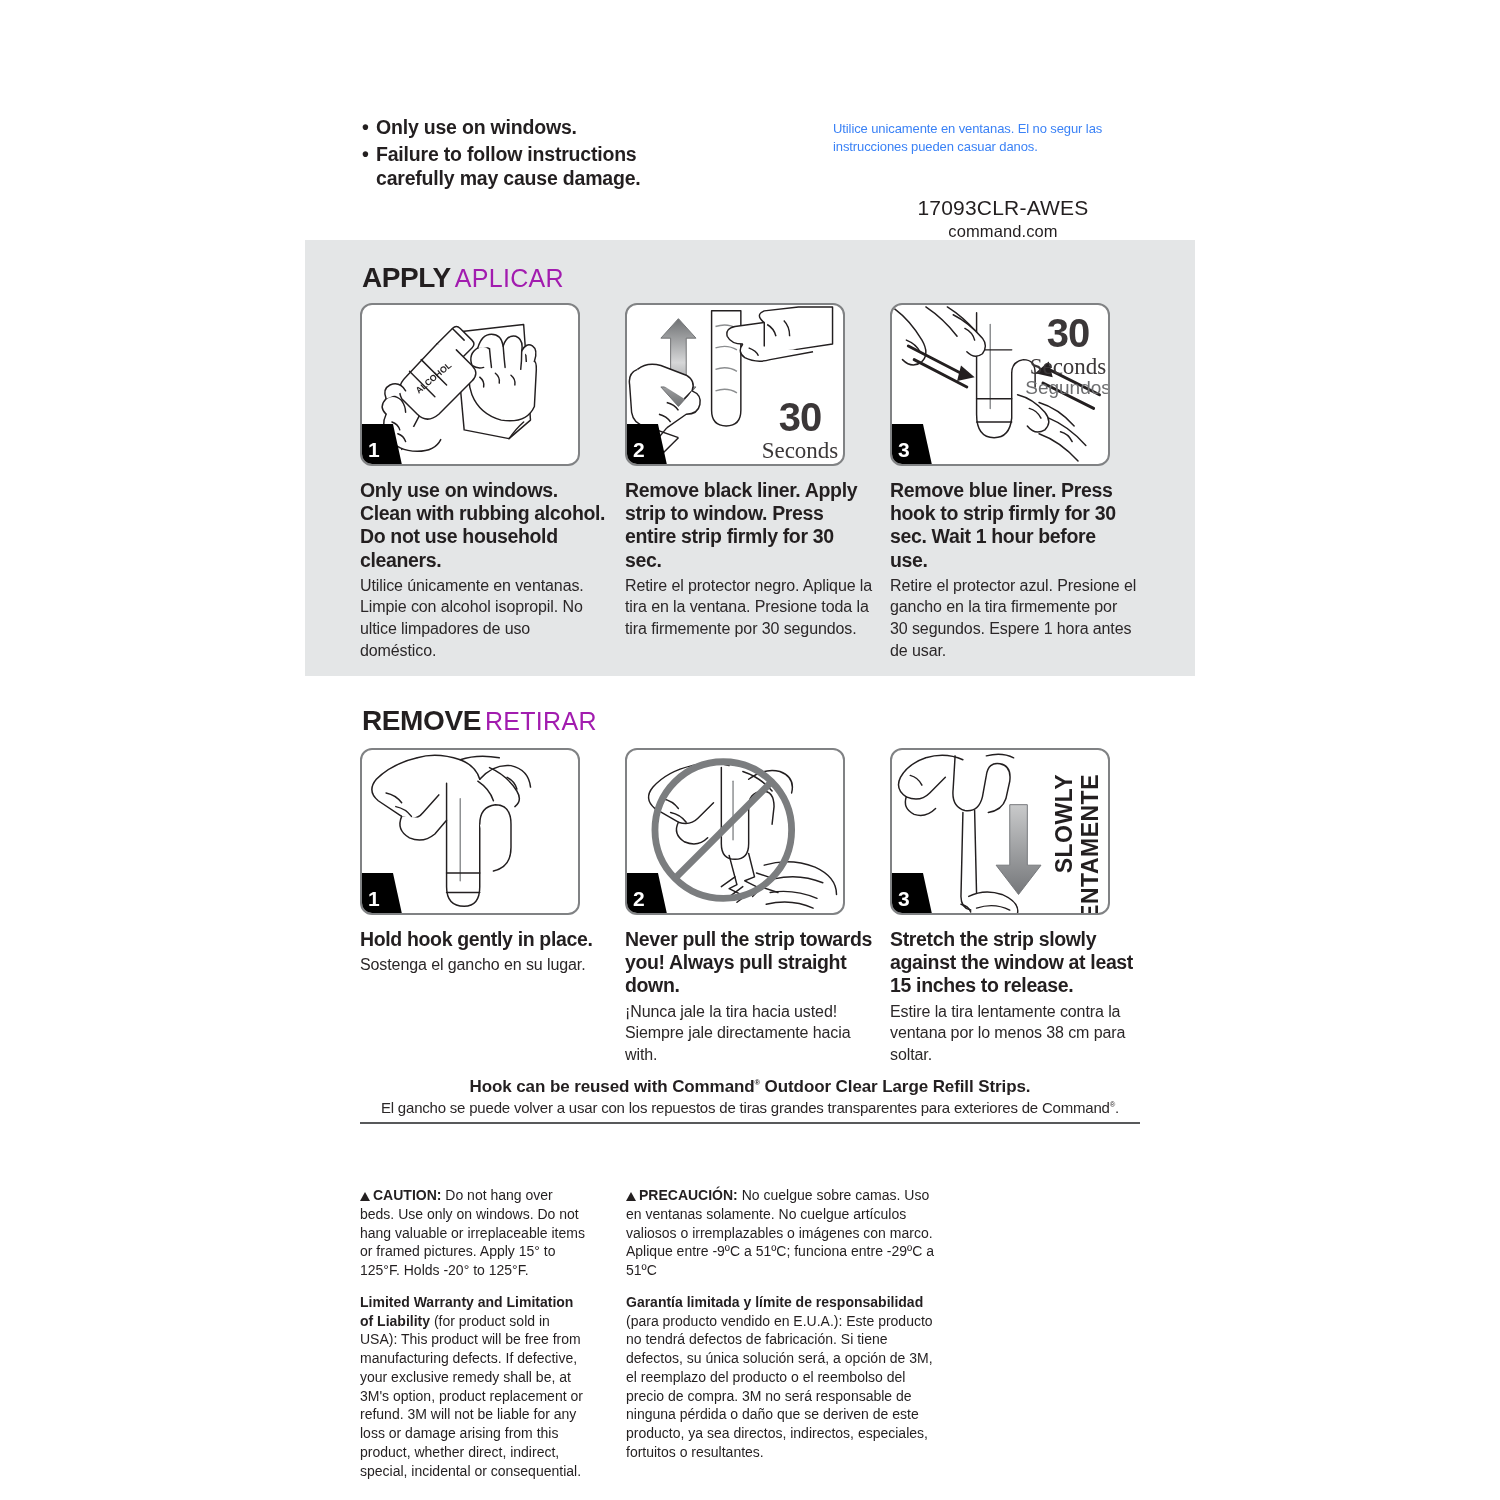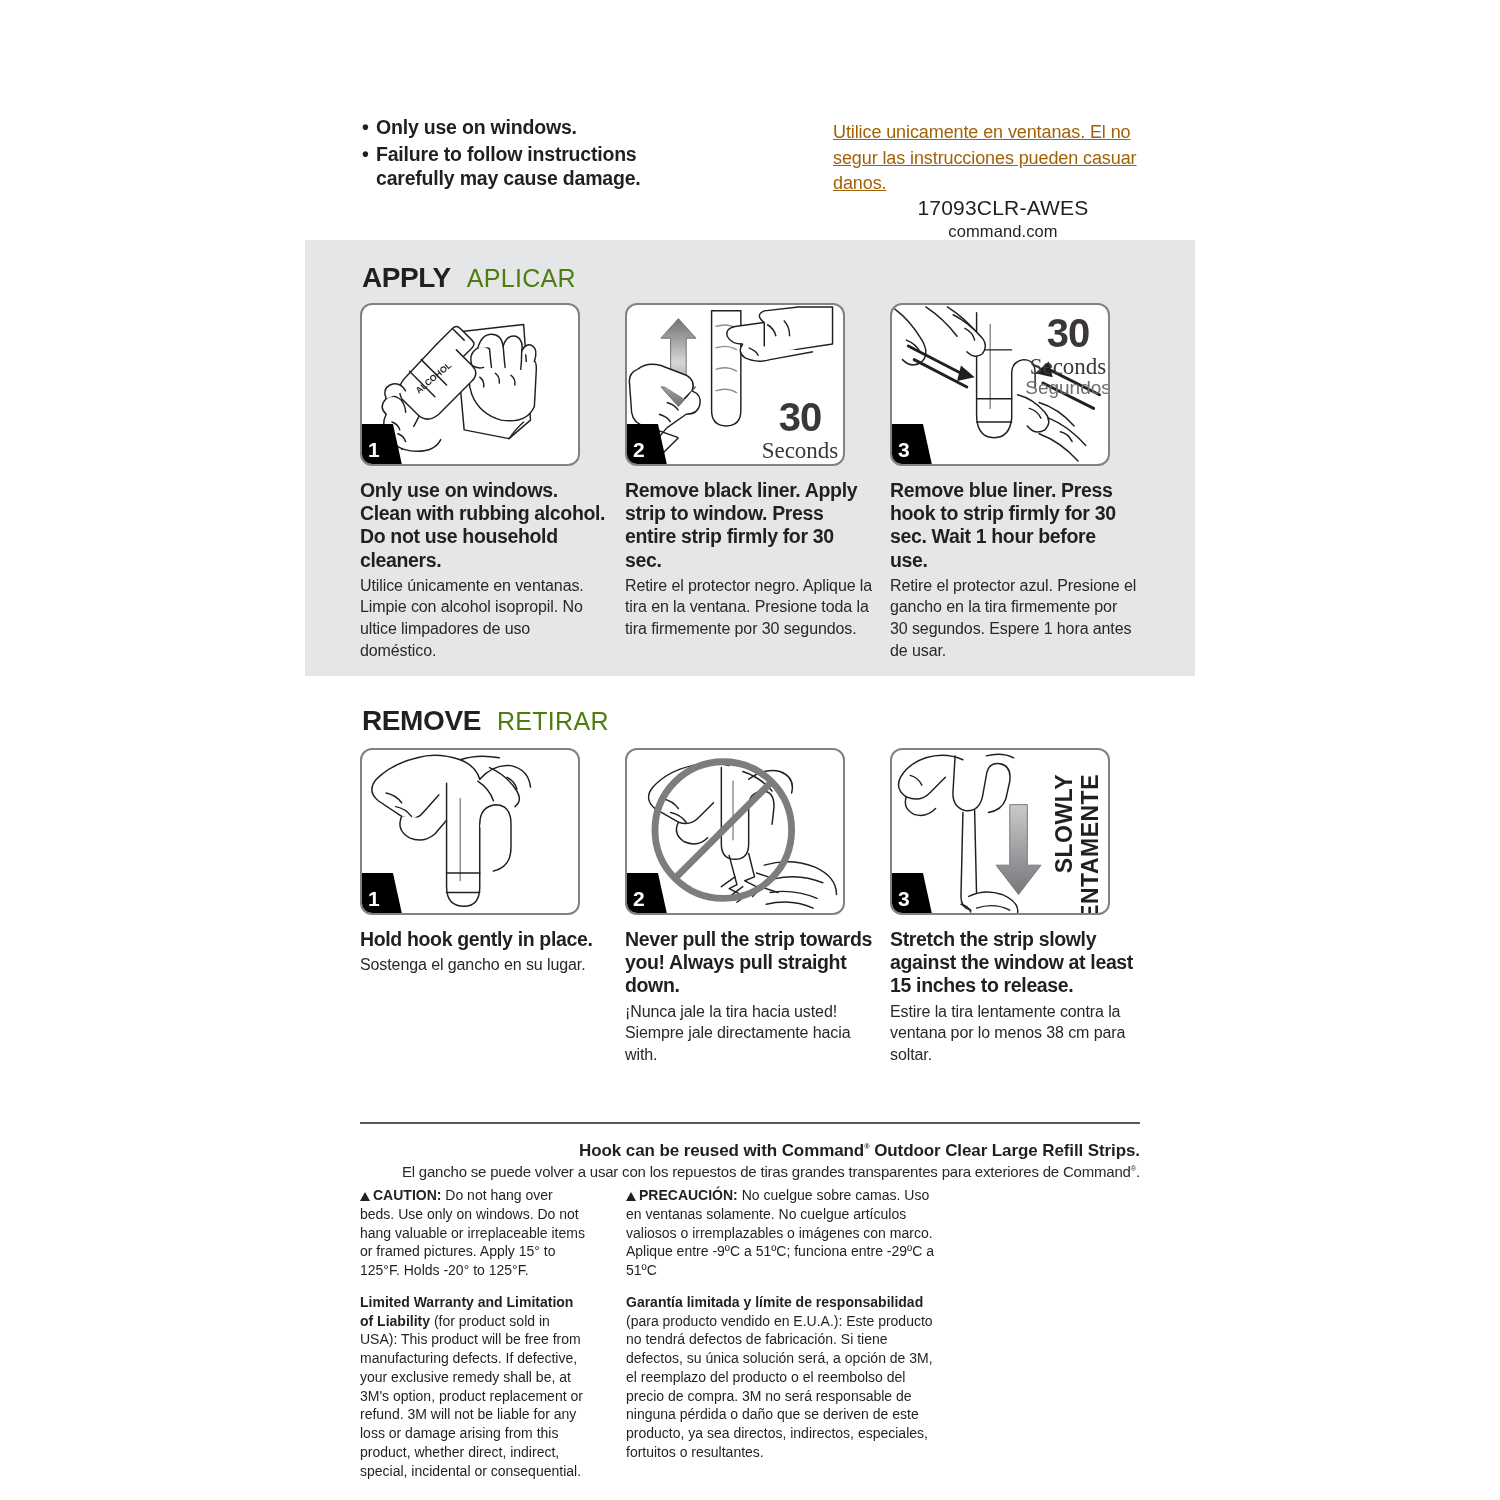--- a/index.html
+++ b/index.html
@@ -12,30 +12,30 @@
 
   
   .top-en{position:absolute;left:362px;top:116px;width:300px;}
   .top-en li{
     list-style:none;font-size:19.5px;font-weight:bold;line-height:1.22;
     letter-spacing:-.2px;margin:0 0 3px 0;padding-left:14px;position:relative;
   }
   .top-en li:before{content:"\2022";position:absolute;left:0;top:0;}
   .top-en ul{margin:0;padding:0;}
   .top-es{position:absolute;left:833px;top:120px;width:340px;
-    font-size:18px;line-height:1.42;letter-spacing:-.1px;color:#a16207;text-decoration:underline;}
+    font-size:13px;line-height:1.42;letter-spacing:-.1px;color:#3b82f6;}
   .sku{position:absolute;left:833px;top:196px;width:340px;text-align:center;}
   .sku .code{font-size:21px;letter-spacing:.2px;line-height:1.18;}
   .sku .url{font-size:16.5px;letter-spacing:.1px;line-height:1.25;}
 
   
   .band{position:absolute;left:305px;top:240px;width:890px;height:436px;background:#e4e6e7;}
   .sec-title{position:absolute;font-size:0;}
   .sec-title .big{font-size:28px;font-weight:bold;letter-spacing:-.4px;}
-  .sec-title .sub{font-size:25px;letter-spacing:.3px;color:#4d7c0f;margin-left:16px;}
+  .sec-title .sub{font-size:25px;letter-spacing:.3px;color:#a21caf;margin-left:4px;}
   #apply-title{left:362px;top:262px;}
   #remove-title{left:362px;top:705px;}
 
   .panelrow{position:absolute;display:flex;gap:45px;}
   #apply-row{left:360px;top:303px;}
   #remove-row{left:360px;top:748px;}
 
   .step{width:220px;}
   .art{
     position:relative;width:220px;height:163px;background:#fff;
@@ -65,21 +65,21 @@
   .secs-label .s2{font-size:19px;color:#6d6e70;display:block;}
 
   .vert-word{
     position:absolute;writing-mode:vertical-rl;transform:rotate(180deg);
     font-size:23px;font-weight:bold;letter-spacing:.5px;line-height:1.08;
     color:#231f20;
   }
 
   
   .rule{position:absolute;left:360px;top:1122px;width:780px;height:1.6px;background:#58595b;}
-  .reuse{position:absolute;left:360px;top:1140px;width:780px;text-align:right;}
+  .reuse{position:absolute;left:360px;top:1076px;width:780px;text-align:center;}
   .reuse .en{font-size:17px;font-weight:bold;letter-spacing:-.1px;line-height:1.3;}
   .reuse .es{font-size:15px;letter-spacing:-.2px;line-height:1.3;color:#2b2728;}
 
   .fcol{position:absolute;font-size:14px;line-height:1.34;color:#231f20;}
   #fcol-en{left:360px;top:1186px;width:226px;}
   #fcol-es{left:626px;top:1186px;width:310px;}
   .fcol p{margin:0 0 13px 0;}
   .fcol b{font-weight:bold;}
   .tri{display:inline-block;width:0;height:0;border-left:5px solid transparent;
     border-right:5px solid transparent;border-bottom:9px solid #231f20;

